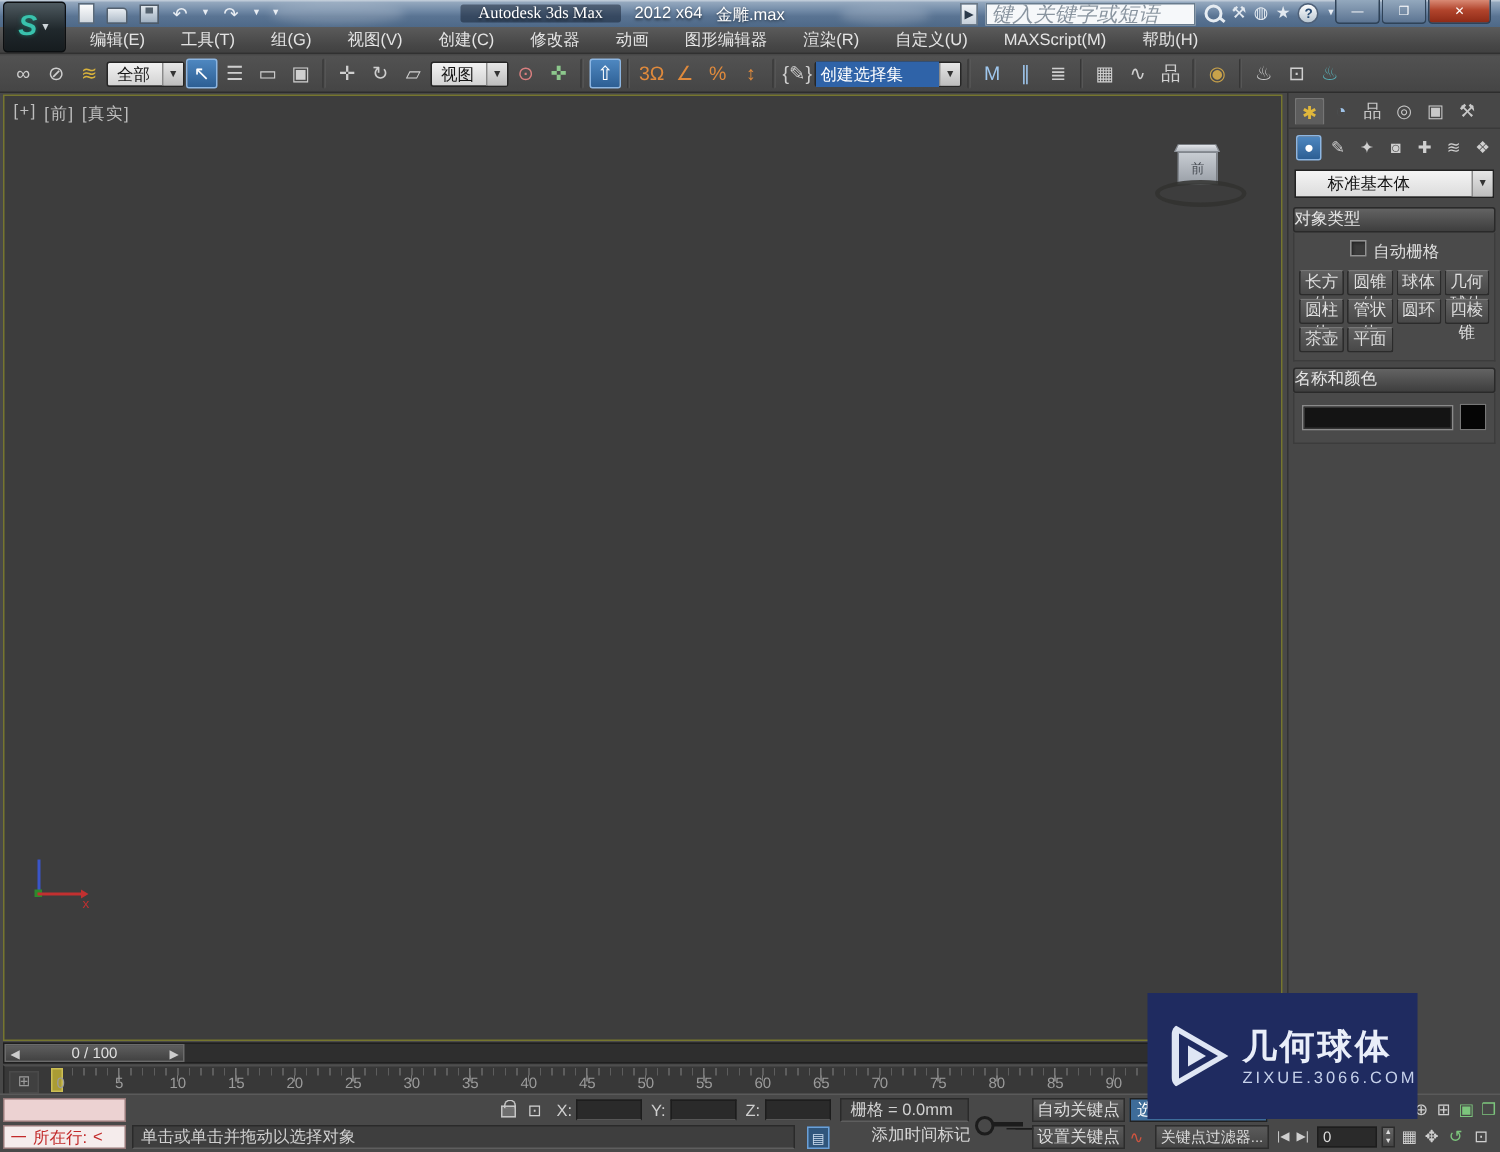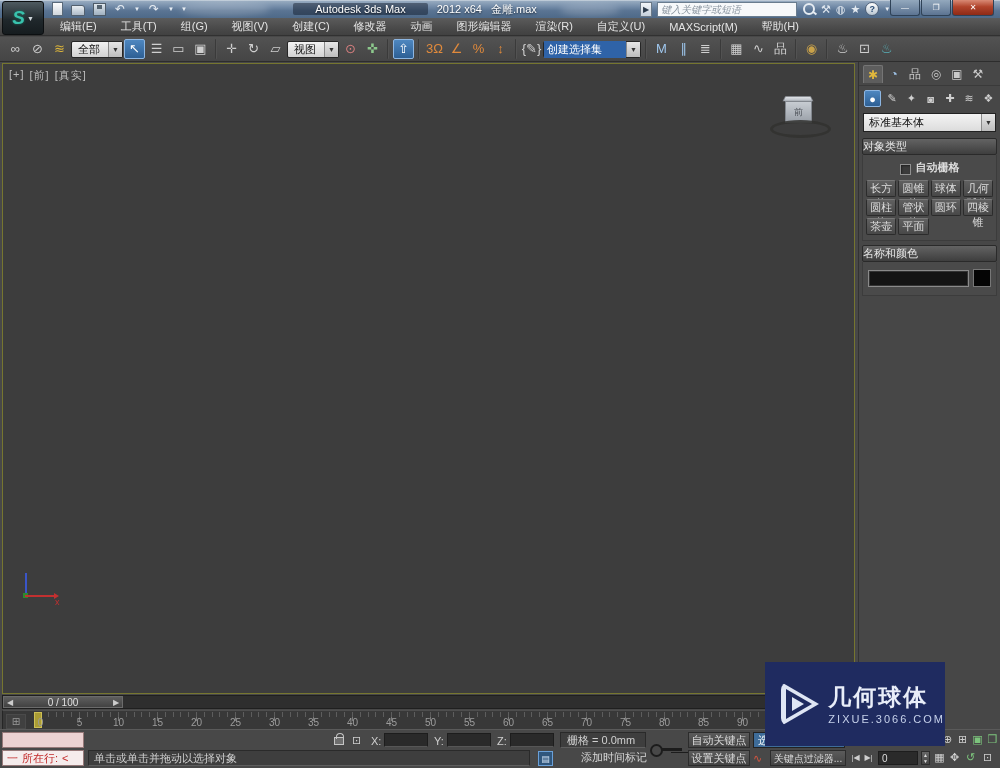--- a/index.html
+++ b/index.html
@@ -18,26 +18,26 @@
   .appcaret{color:#cfd6da;font-size:7px;margin-left:2px;}
   .qat{position:absolute;left:50px;top:2px;height:14px;display:flex;align-items:center;gap:7px;}
   .qi{width:14px;height:13px;display:flex;align-items:center;justify-content:center;color:#e8edf3;font-size:12px;}
   .pg{width:9px;height:12px;background:linear-gradient(#fdfdfd,#cfd6dd);border:1px solid #5a6a7a;}
   .fold{width:13px;height:9px;background:linear-gradient(#e8edf2,#aebbc8);border:1px solid #53606e;border-radius:1px 3px 1px 1px;margin-top:3px;}
   .flop{width:11px;height:11px;background:linear-gradient(#dfe6ec,#9fb0c0);border:1px solid #4e5b68;}
   .flop i{display:block;width:5px;height:4px;background:#55636f;margin:1px auto 0;}
   .tinycaret{color:#e8edf3;font-size:6px;}
   .titletext{position:absolute;left:285px;top:2px;width:260px;height:14px;display:flex;gap:9px;
     align-items:center;justify-content:center;color:#fff;text-shadow:0 1px 2px rgba(0,0,0,.6);white-space:nowrap;}
-  .titleprod{background:rgba(10,20,35,.45);padding:0 22px;border-radius:2px;}
+  .titleprod{background:rgba(10,20,35,.45);padding:0 12px;border-radius:2px;font-family:Liberation Serif, serif;}
   .infocenter{position:absolute;left:640px;top:2px;height:14px;display:flex;align-items:center;gap:5px;}
   .ic-go{color:#2c3a4a;font-size:8px;background:linear-gradient(#f2f5f8,#c6d0da);border:1px solid #6a7886;
     width:10px;height:13px;display:flex;align-items:center;justify-content:center;}
   .searchbox{width:132px;height:13px;background:#f6f8fa;border:1px solid #697c8e;font-style:italic;
-    font-size:10px;color:#333;padding:0 3px;font-family:"Liberation Sans","DejaVu Sans",sans-serif;}
+    font-size:14px;color:#333;padding:0 3px;font-family:"Liberation Sans","DejaVu Sans",sans-serif;}
   .searchbox::placeholder{color:#8a95a0;}
   .mag{width:8px;height:8px;border:2px solid #e6ecf2;border-radius:50%;position:relative;}
   .mag::after{content:"";position:absolute;left:7px;top:7px;width:5px;height:2px;background:#e6ecf2;transform:rotate(40deg);}
   .ici{color:#e2e9f0;font-size:11px;line-height:13px;}
   .helpc{width:12px;height:12px;border-radius:50%;background:linear-gradient(#fefefe,#b9c6d2);color:#274a72;
     font-weight:bold;font-size:9px;display:flex;align-items:center;justify-content:center;border:1px solid #4e6078;}
   .winbtns{position:absolute;right:6px;top:0;display:flex;}
   .wb{width:28px;height:15px;display:flex;align-items:center;justify-content:center;color:#fff;font-size:8px;
     border:1px solid #2f4257;border-top:none;background:linear-gradient(#8ba0b6,#5f7license791 60%,#51698a);
     border-radius:0 0 3px 3px;margin-left:1px;background:linear-gradient(#93a8bd,#5c7492);}
@@ -86,29 +86,29 @@
   .ax-y{position:absolute;left:6px;top:20px;width:5px;height:5px;background:#2d8a2d;}
   
   .cmdpanel{position:absolute;left:858px;top:62px;width:142px;bottom:38px;background:#474747;border-left:1px solid #333;box-sizing:border-box;}
   .ptabs{display:flex;gap:1px;padding:3px 3px 2px 4px;border-bottom:1px solid #3a3a3a;}
   .ptab{width:20px;height:18px;display:flex;align-items:center;justify-content:center;color:#c9c9c9;font-size:12px;border-radius:2px 2px 0 0;}
   .ptab.active{background:#5d5d5d;border:1px solid #757575;border-bottom:none;box-sizing:border-box;}
   .psub{display:flex;gap:2px;padding:4px 3px 4px 5px;align-items:center;}
   .psubi{width:18px;height:17px;display:flex;align-items:center;justify-content:center;color:#cfcfcf;font-size:11px;border-radius:2px;}
   .psubi.active{background:linear-gradient(#4e87c0,#2d5f94);border:1px solid #8db6e2;color:#fff;box-sizing:border-box;}
   .pdrop{margin:2px 4px 6px 4px;height:17px;background:linear-gradient(#f4f4f4,#dcdcdc);border:1px solid #222;
-    color:#111;display:flex;align-items:center;justify-content:space-between;padding-left:5px;}
+    color:#111;display:flex;align-items:center;justify-content:space-between;padding-left:21px;}
   .pdrop .caret{width:13px;height:100%;background:linear-gradient(#e6e6e6,#bdbdbd);border-left:1px solid #8a8a8a;
     color:#333;font-size:7px;display:flex;align-items:center;justify-content:center;}
   .rollout{margin:4px 3px 0 3px;}
   .rhead{height:15px;background:linear-gradient(#636363,#3e3e3e);border:1px solid #2a2a2a;border-radius:2px;
     line-height:15px;color:#e6e6e6;position:relative;}
   .rhead::before{content:"-";position:absolute;left:5px;top:0;color:#bbb;}
   .rbody{border:1px solid #3c3c3c;border-top:none;background:#4a4a4a;padding:4px 3px 5px 3px;}
-  .agrow{display:flex;align-items:flex-end;justify-content:center;gap:5px;margin:1px 0 5px 0;font-weight:bold;}
+  .agrow{display:flex;align-items:flex-start;justify-content:center;gap:5px;margin:1px 0 5px 0;}
   .cbx{width:9px;height:9px;background:#3b3b3b;border:1px solid #919191;box-shadow:inset 1px 1px 2px #222;}
   .ogrid{display:grid;grid-template-columns:1fr 1fr 1fr 1fr;gap:2px;}
   .obtn{height:15px;line-height:15px;text-align:center;color:#dedede;border-radius:2px;
     background:linear-gradient(#606060,#484848);border:1px solid #2b2b2b;border-top-color:#777;}
   .ncrow{display:flex;gap:4px;align-items:center;padding:3px 2px;}
   .nfield{flex:1;height:15px;background:#141414;border:1px solid #8a8a8a;box-shadow:inset 0 0 0 1px #333;}
   .swatch{width:16px;height:16px;background:#050505;border:1px solid #777;}
   
   .timeslider{position:absolute;left:2px;top:695px;width:854px;height:14px;background:#2e2e2e;border:1px solid #1f1f1f;box-sizing:border-box;}
   .tshandle{position:absolute;left:0;top:0;height:12px;width:120px;display:flex;

